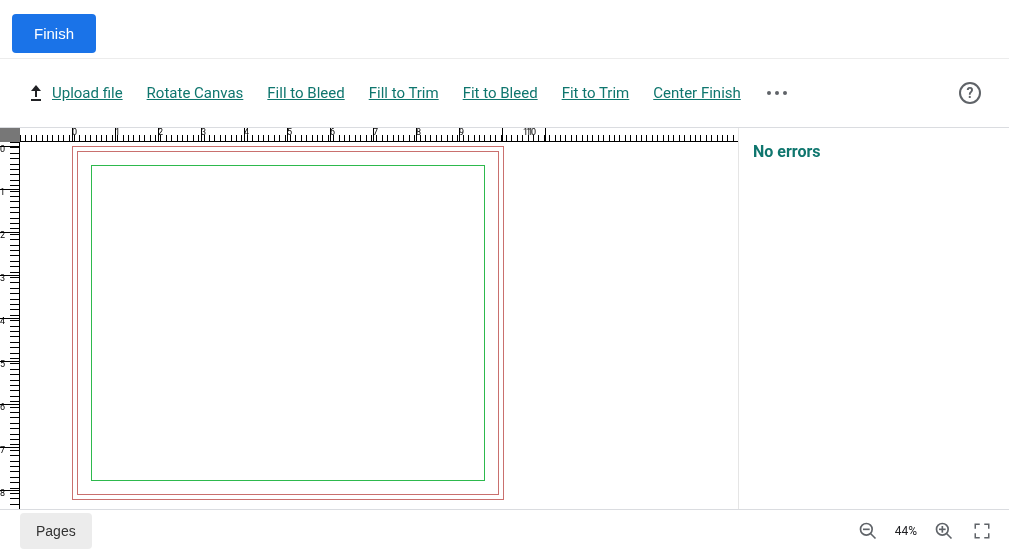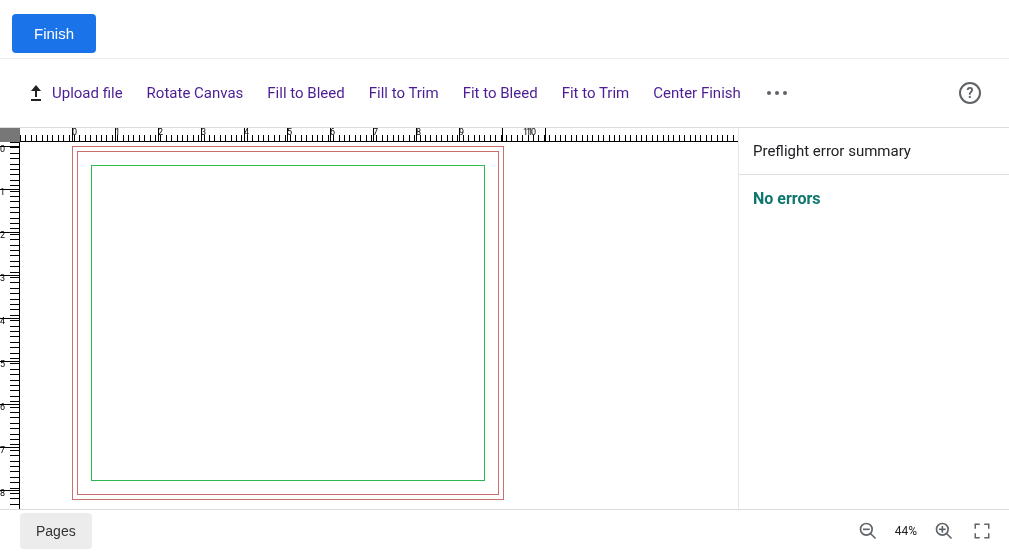--- a/index.html
+++ b/index.html
@@ -48,22 +48,23 @@
     height: 70px;
     border-top: 1px solid #ececec;
     border-bottom: 1px solid #dadce0;
     gap: 24px;
   }
   .toolbar-item {
     display: inline-flex;
     align-items: center;
     gap: 8px;
     font-size: 15px;
-    color: #4c1d95;
-    cursor: pointer;
+    color: #0f766e;
+    cursor: pointer;
+    text-decoration: underline;
   }
   .toolbar-spacer { flex: 1; }
   .help-icon {
     width: 22px; height: 22px;
     border: 2px solid #5f6368;
     border-radius: 50%;
     display: inline-flex; align-items: center; justify-content: center;
     font-size: 14px; font-weight: 700; color: #5f6368;
     cursor: pointer;
   }
@@ -305,21 +306,20 @@
         <div class="major" style="top: 348px;"></div>
         <div class="tick" style="top: 350px;">8</div>
       </div>
     <div class="page-box">
       <div class="trim"></div>
       <div class="safe"></div>
     </div>
   </div>
 
   <div class="right-panel">
-    <div class="panel-head">Preflight error summary</div>
     <div class="panel-body">
       <div class="no-errors">No errors</div>
     </div>
   </div>
 
 </div>
 
 <div class="footer">
   <button class="pages-btn">Pages</button>
   <div class="footer-spacer"></div>

